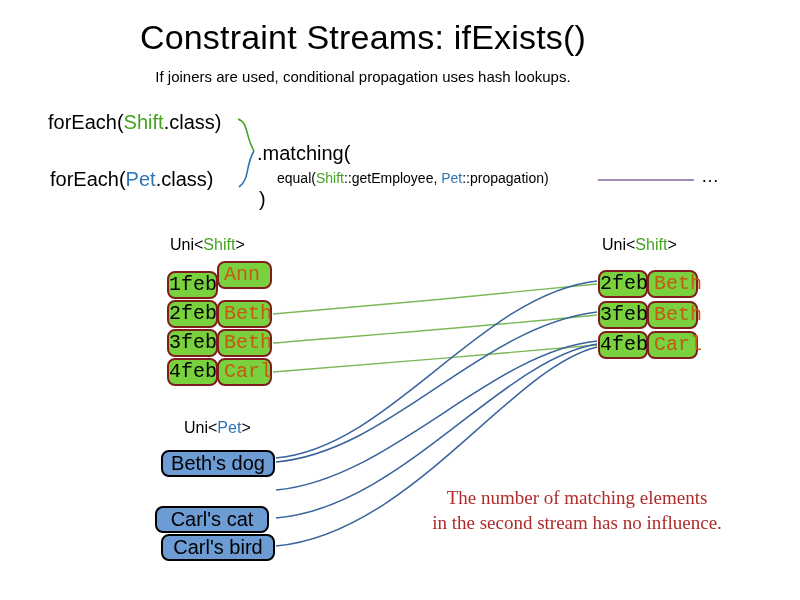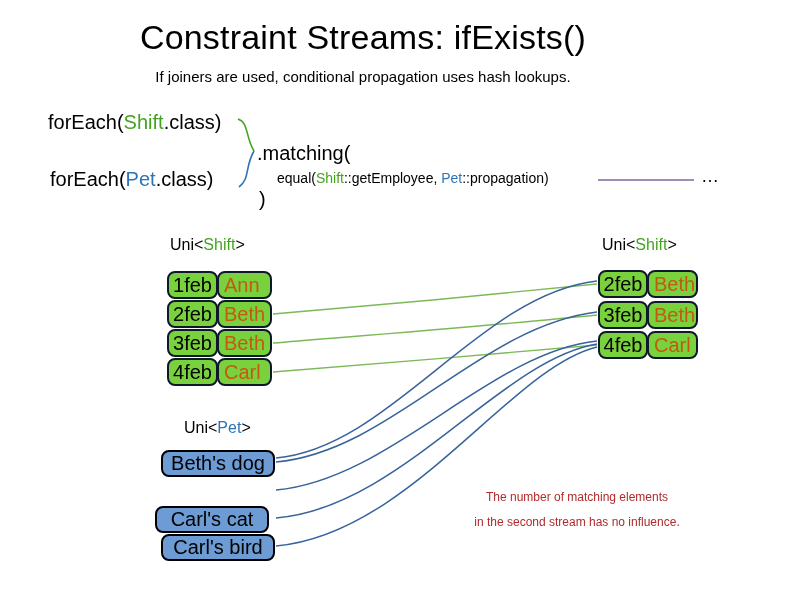--- a/index.html
+++ b/index.html
@@ -10,31 +10,31 @@
   .abs{position:absolute;}
   .title{left:0;top:18px;width:726px;text-align:center;font-size:34px;letter-spacing:.2px;}
   .subtitle{left:0;top:68px;width:726px;text-align:center;font-size:15px;}
   .codeline{font-size:20px;white-space:nowrap;}
   .codesmall{font-size:14px;white-space:nowrap;}
   .c-shift{color:var(--shift-green-text);}
   .c-pet{color:var(--pet-blue-text);}
   .tlabel{font-size:16px;white-space:nowrap;}
   .gcell{
     position:absolute;height:28px;box-sizing:border-box;
-    background:var(--box-green);border:2px solid #0f172a;border-radius:8px;
-    font-size:20px;line-height:24px;white-space:nowrap;
+    background:var(--box-green);border:2px solid #7f1d1d;border-radius:8px;
+    font-size:20px;line-height:24px;white-space:nowrap;font-family:Liberation Mono, monospace;
   }
   .gdate{text-align:center;color:#000;}
   .gname{color:var(--name-orange);padding-left:5px;}
   .bcell{
     position:absolute;width:114px;height:27px;box-sizing:border-box;
     background:var(--box-blue);border:2px solid #000;border-radius:8px;
     font-size:20px;line-height:23px;text-align:center;color:#000;
   }
-  .note{left:383px;top:485px;width:388px;text-align:center;color:var(--note-red);font-size:12px;line-height:25px;}
+  .note{left:383px;top:485px;width:388px;text-align:center;color:var(--note-red);font-size:19px;line-height:25px;font-family:Liberation Serif, serif;}
   svg.overlay{position:absolute;left:0;top:0;pointer-events:none;}
   .gline{fill:none;stroke:var(--line-green);stroke-width:1.4;}
   .bline{fill:none;stroke:var(--line-blue);stroke-width:1.5;}
   .brace-g{fill:none;stroke:var(--shift-green-text);stroke-width:1.6;}
   .brace-b{fill:none;stroke:var(--pet-blue-text);stroke-width:1.6;}
   .pline{fill:none;stroke:var(--line-purple);stroke-width:1.5;}
   .ellipsis{font-size:18px;letter-spacing:1px;}
 </style>
 </head>
 <body>
@@ -68,21 +68,21 @@
     <path class="bline" d="M276,458 C390,448 480,294 597,281"></path>
     <path class="bline" d="M276,462 C390,452 480,326 597,312"></path>
     <path class="bline" d="M276,490 C390,480 490,352 597,341"></path>
     <path class="bline" d="M276,518 C400,508 500,360 597,344"></path>
     <path class="bline" d="M276,546 C410,534 510,368 597,347"></path>
   </svg>
 
   <div class="abs tlabel" style="left:170px;top:236px;"><span>Uni&lt;</span><span class="c-shift">Shift</span><span>&gt;</span></div>
 
   <div class="gcell gdate" style="left:167px;top:271px;width:51px;">1feb</div>
-  <div class="gcell gname" style="left:217px;top:271px;width:55px;">Ann</div>
+  <div class="gcell gname" style="left:217px;top:261px;width:55px;">Ann</div>
   <div class="gcell gdate" style="left:167px;top:300px;width:51px;">2feb</div>
   <div class="gcell gname" style="left:217px;top:300px;width:55px;">Beth</div>
   <div class="gcell gdate" style="left:167px;top:329px;width:51px;">3feb</div>
   <div class="gcell gname" style="left:217px;top:329px;width:55px;">Beth</div>
   <div class="gcell gdate" style="left:167px;top:358px;width:51px;">4feb</div>
   <div class="gcell gname" style="left:217px;top:358px;width:55px;">Carl</div>
 
   <div class="abs tlabel" style="left:602px;top:236px;"><span>Uni&lt;</span><span class="c-shift">Shift</span><span>&gt;</span></div>
 
   <div class="gcell gdate" style="left:598px;top:270px;width:50px;">2feb</div>

